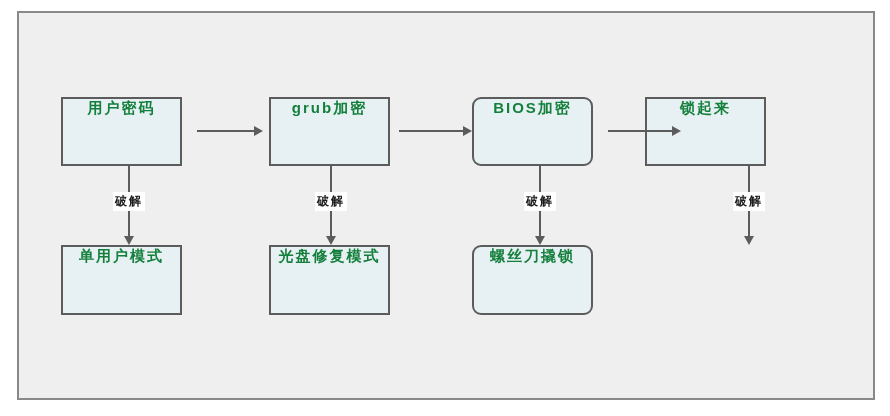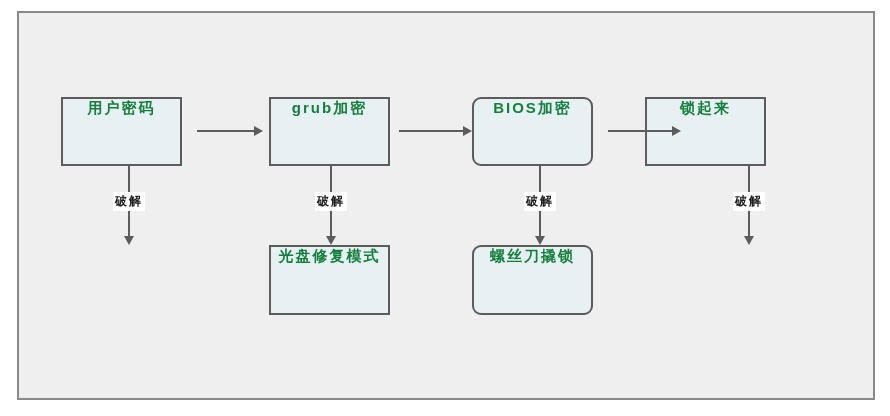--- a/index.html
+++ b/index.html
@@ -115,20 +115,23 @@
   <div class="v-arrow" style="left:109px"></div>
   <div class="v-arrow" style="left:311px"></div>
   <div class="v-arrow" style="left:520px"></div>
   <div class="v-arrow" style="left:729px"></div>
 
   <span class="edge-label" style="left:110px">破解</span>
   <span class="edge-label" style="left:312px">破解</span>
   <span class="edge-label" style="left:521px">破解</span>
   <span class="edge-label" style="left:730px">破解</span>
 
+  <div class="node bottom-row c0">
+    <span>单用户模式</span>
+  </div>
   <div class="node bottom-row c1">
     <span>光盘修复模式</span>
   </div>
   <div class="node bottom-row c2">
     <span>螺丝刀撬锁</span>
   </div>
 
 </div>
 
 </body></html>

